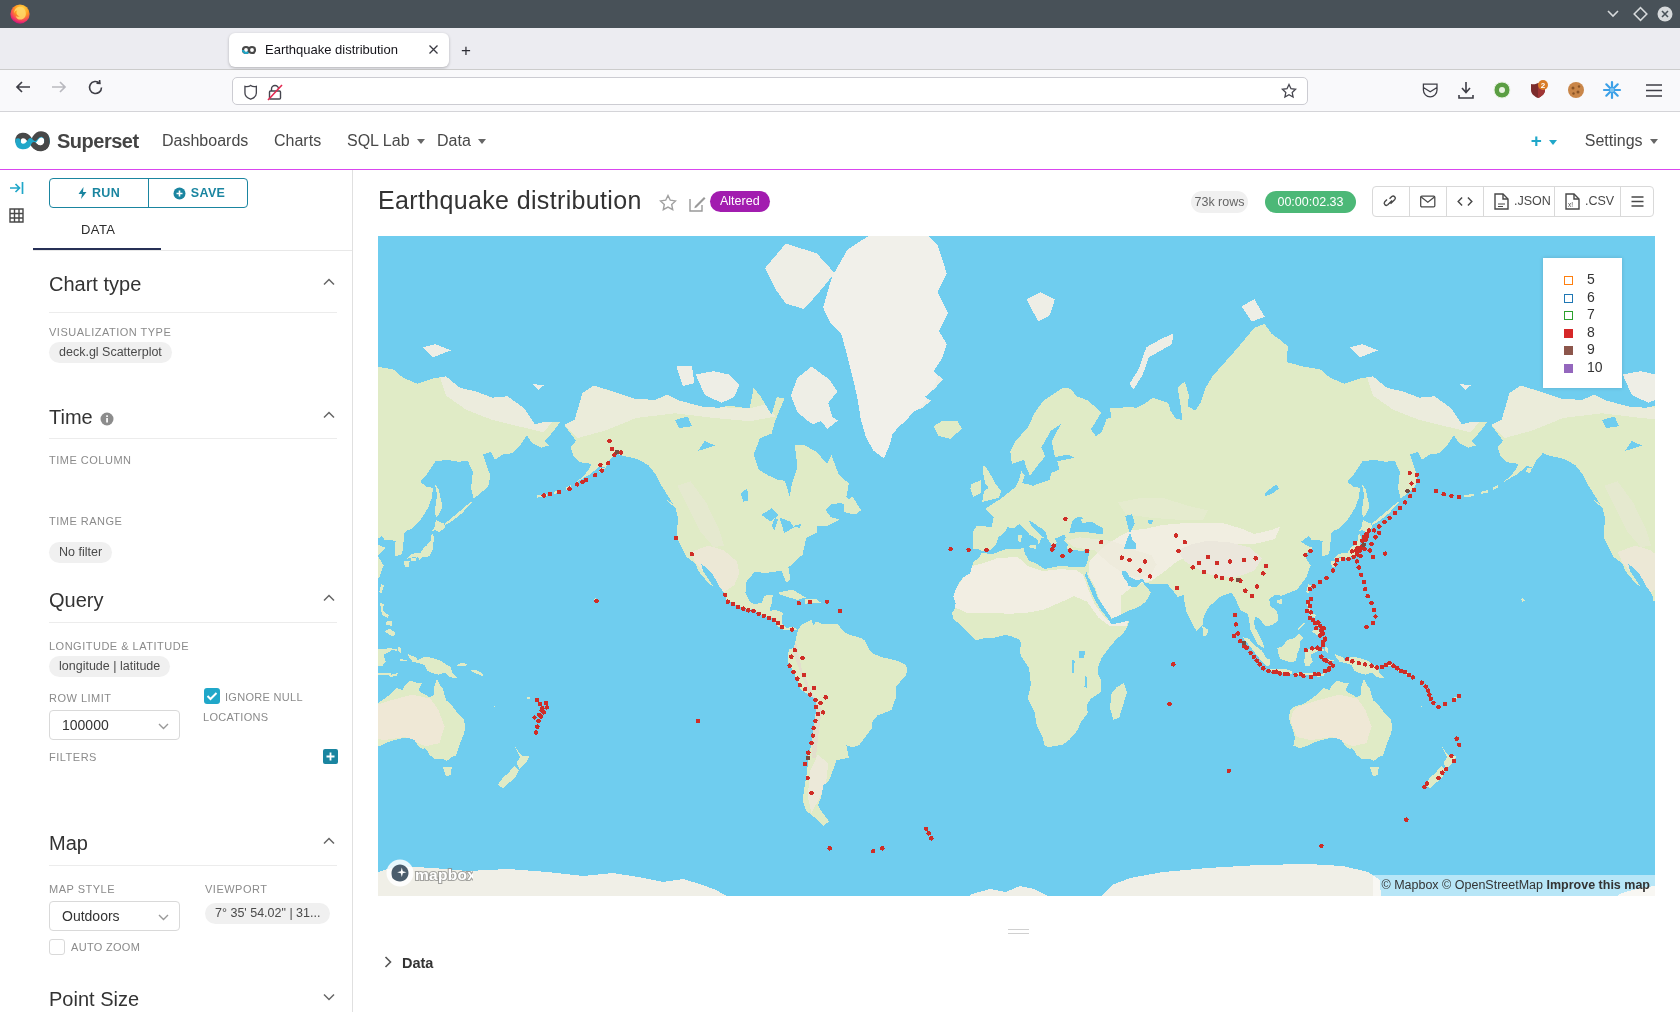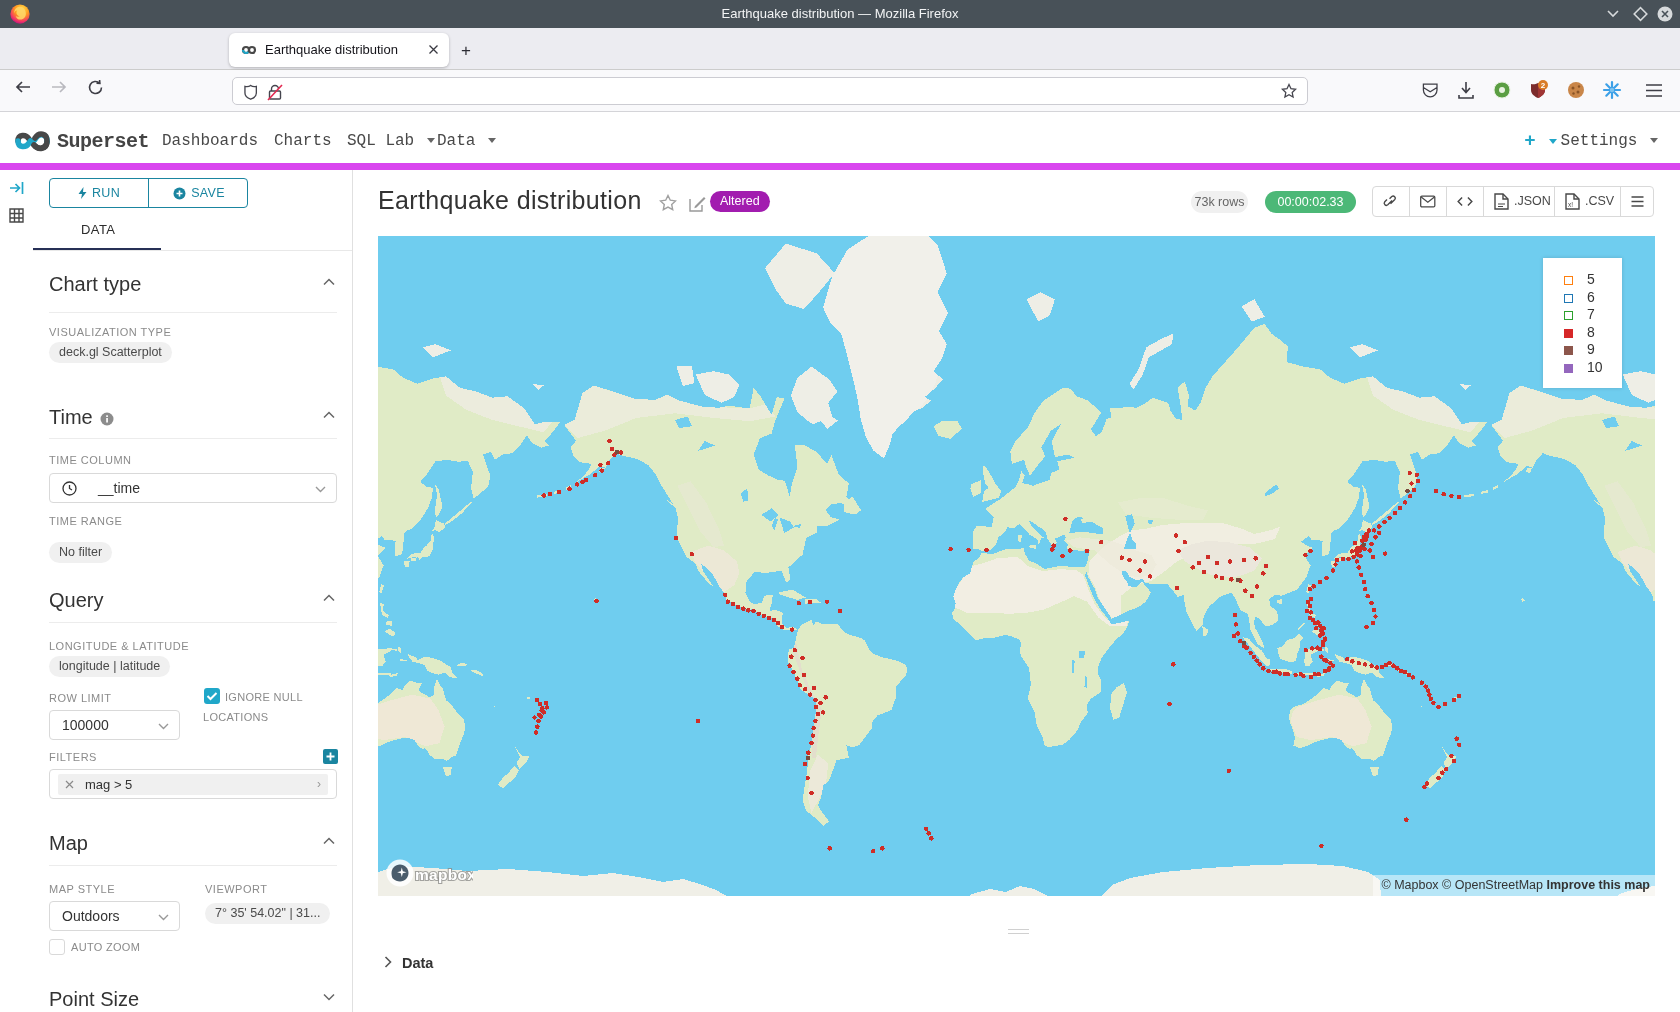--- a/index.html
+++ b/index.html
@@ -16,31 +16,31 @@
 .tab .tl { position:absolute; left:36px; top:9px; white-space:nowrap; }
 .tab .cx { position:absolute; right:10px; top:11px; }
 .newtab { position:absolute; left:461px; top:13px; color:#2b2b33; font-size:17px; font-weight:400; }
 .urlrow { position:absolute; left:0; top:70px; width:1680px; height:42px; background:#f9f9fb; border-bottom:1px solid #d4d4d8; }
 .navbtn { position:absolute; top:9px; color:#3e3e46; font-size:16px; }
 .urlbox { position:absolute; left:232px; top:7px; width:1076px; height:28px; background:#fff; border:1px solid #ccccd2; border-radius:5px; font-size:13.5px; color:#45454e; }
 .urlbox .shield { position:absolute; left:10px; top:6px; }
 .urlbox .utext { position:absolute; left:60px; top:6px; white-space:nowrap; letter-spacing:0.1px; }
 .urlbox .star { position:absolute; right:10px; top:5px; color:#45454e; }
 .toolicons { position:absolute; right:14px; top:9px; }
-.navbar { position:absolute; left:0; top:112px; width:1680px; height:58px; background:#fff; border-bottom:7px solid #d946ef;font-family:Liberation Mono, monospace; }
+.navbar { position:absolute; left:0; top:112px; width:1680px; height:58px; background:#fff; border-bottom:1px solid #d946ef; }
 .sslogo { position:absolute; left:11px; top:13px; }
 .sstext { position:absolute; left:57px; top:18px; font-size:20px; font-weight:700; color:#444; letter-spacing:-0.5px; }
 .navlink { position:absolute; top:20px; font-size:16px; color:#484848; }
 .navcaret { display:inline-block; width:0; height:0; border-left:4px solid transparent; border-right:4px solid transparent; border-top:5px solid #666; vertical-align:2px; margin-left:3px; }
 .plusbtn { position:absolute; right:123px; top:18px; color:#20a7c9; font-size:19px; font-weight:700; }
 .settings { position:absolute; right:22px; top:20px; font-size:16px; color:#484848; }
 .rail { position:absolute; left:0; top:170px; width:33px; height:842px; background:#fff; }
 .sidebar { position:absolute; left:33px; top:170px; width:320px; height:842px; background:#fff; border-right:1px solid #e0e0e0; overflow:hidden; }
 .runsave { position:absolute; left:16px; top:8px; width:199px; height:30px; border:1px solid #1a85a0; border-radius:4px; }
-.runsave .half { position:absolute; top:0; height:28px; line-height:28px; text-align:center; color:#1a85a0; font-size:12.5px; font-weight:400; letter-spacing:0.3px; }
+.runsave .half { position:absolute; top:0; height:28px; line-height:28px; text-align:center; color:#1a85a0; font-size:12.5px; font-weight:700; letter-spacing:0.3px; }
 .datatab { position:absolute; left:48px; top:52px; font-size:13px; color:#2c2c2c; letter-spacing:0.4px; }
 .datatab-line { position:absolute; left:0px; top:78px; width:128px; height:3px; background:#263056; }
 .tabborder { position:absolute; left:0; top:80px; width:320px; height:1px; background:#e8e8e8; }
 .section-h { position:absolute; left:16px; font-size:20px; color:#333; }
 .section-caret { position:absolute; }
 .divider { position:absolute; left:16px; width:288px; height:1px; background:#ececec; }
 .lbl { position:absolute; left:16px; font-size:11px; color:#8b8b8b; letter-spacing:0.5px; }
 .pill { position:absolute; background:#f0f0f0; border-radius:10.5px; height:21px; line-height:21px; font-size:12.5px; color:#4a4a4a; padding:0 10px; }
 .selbox { position:absolute; left:16px; width:288px; height:30px; border:1px solid #d9d9d9; border-radius:4px; background:#fff; font-size:14px; color:#333; }
 .selbox .chev { position:absolute; right:10px; top:12px; }
@@ -67,21 +67,20 @@
         <radialGradient id="fxg" cx="0.6" cy="0.25" r="0.8">
       <stop offset="0" stop-color="#ffe14d"></stop>
           <stop offset="0.45" stop-color="#ff9a1f"></stop>
           <stop offset="0.8" stop-color="#f33467"></stop>
           <stop offset="1" stop-color="#b51383"></stop>
     </radialGradient>
       </defs>
     <circle cx="12" cy="12" r="10.5" fill="url(#fxg)"></circle>
     <path d="M12 4 C8 4 5.5 7.5 5.6 11.5 C6 9.5 7.5 8.2 9 8.3 C8.2 9.2 7.9 10.6 8.4 12 C9 13.4 10.3 14.3 11.8 14.3 C10.3 15.2 8.5 15 7.3 14.1 C8 16.8 10.2 18.3 12.6 18.1 C16 17.8 18.4 15 18.4 11.6 C18.4 7.2 15.4 4 12 4 Z" fill="#ffd567" opacity="0.9"></path>
   </svg>
-  <div class="ttext">Earthquake distribution — Mozilla Firefox</div>
   <svg class="winbtns" width="110" height="16" viewBox="0 0 110 16" style="position:absolute;right:6px;top:6px">
     <path d="M44 5 l5 5 l5 -5" stroke="#d7dadc" stroke-width="1.6" fill="none"></path>
     <rect x="72" y="3.5" width="9" height="9" transform="rotate(45 76.5 8)" stroke="#d7dadc" stroke-width="1.5" fill="none"></rect>
     <circle cx="101" cy="8" r="7.5" fill="#d7dadc"></circle>
     <path d="M98 5 l6 6 M104 5 l-6 6" stroke="#485158" stroke-width="1.6"></path>
   </svg>
 </div>
 
 <div class="tabstrip">
   <div class="tab active">
@@ -209,30 +208,20 @@
   <div class="section-h" style="top:236px">Time <svg width="14" height="14" viewBox="0 0 14 14" style="vertical-align:-2px;margin-left:2px">
         <circle cx="7" cy="7" r="6.5" fill="#8c8c8c"></circle>
         <rect x="6.2" y="6" width="1.7" height="4.5" fill="#fff"></rect>
         <rect x="6.2" y="3.3" width="1.7" height="1.7" fill="#fff"></rect>
       </svg></div>
   <svg class="section-caret" style="right:17px;top:241px" width="12" height="8" viewBox="0 0 12 8">
       <path d="M1 6.5 L6 1.5 L11 6.5" stroke="#666" stroke-width="1.5" fill="none"></path>
     </svg>
   <div class="divider" style="top:268px"></div>
   <div class="lbl" style="top:284px">TIME COLUMN</div>
-  <div class="selbox" style="top:303px">
-    <svg style="position:absolute;left:12px;top:7px" width="15" height="15" viewBox="0 0 15 15">
-        <circle cx="7.5" cy="7.5" r="6.5" stroke="#333" stroke-width="1.3" fill="none"></circle>
-        <path d="M7.5 4 v3.5 l2.5 1.5" stroke="#333" stroke-width="1.3" fill="none"></path>
-      </svg>
-    <span style="position:absolute;left:48px;top:6px">__time</span>
-    <svg class="chev" width="11" height="7" viewBox="0 0 11 7">
-        <path d="M1 1 L5.5 5.5 L10 1" stroke="#999" stroke-width="1.4" fill="none"></path>
-      </svg>
-  </div>
   <div class="lbl" style="top:345px">TIME RANGE</div>
   <div class="pill" style="left:16px;top:372px">No filter</div>
 
   <div class="section-h" style="top:419px">Query</div>
   <svg class="section-caret" style="right:17px;top:424px" width="12" height="8" viewBox="0 0 12 8">
       <path d="M1 6.5 L6 1.5 L11 6.5" stroke="#666" stroke-width="1.5" fill="none"></path>
     </svg>
   <div class="divider" style="top:452px"></div>
   <div class="lbl" style="top:470px">LONGITUDE &amp; LATITUDE</div>
   <div class="pill" style="left:16px;top:486px">longitude | latitude</div>
@@ -248,29 +237,20 @@
     <span style="position:absolute;left:12px;top:6px">100000</span>
     <svg class="chev" width="11" height="7" viewBox="0 0 11 7">
         <path d="M1 1 L5.5 5.5 L10 1" stroke="#999" stroke-width="1.4" fill="none"></path>
       </svg>
   </div>
   <div class="lbl" style="top:581px">FILTERS</div>
   <div style="position:absolute;left:290px;top:579px;width:15px;height:15px;background:#1a85a0;border-radius:2px">
     <svg width="15" height="15" viewBox="0 0 15 15">
         <path d="M7.5 3.5 v8 M3.5 7.5 h8" stroke="#fff" stroke-width="1.8"></path>
       </svg>
-  </div>
-  <div class="selbox" style="top:599px;height:30px">
-    <div style="position:absolute;left:8px;top:4px;width:270px;height:21px;background:#f0f0f0;border-radius:2px">
-      <svg style="position:absolute;left:7px;top:6px" width="9" height="9" viewBox="0 0 9 9">
-          <path d="M1 1 l7 7 M8 1 l-7 7" stroke="#8a8a8a" stroke-width="1.2"></path>
-        </svg>
-      <span style="position:absolute;left:27px;top:2.5px;font-size:13px;color:#333">mag &gt; 5</span>
-      <span style="position:absolute;right:7px;top:2.5px;color:#999;font-size:12px">›</span>
-    </div>
   </div>
 
   <div class="section-h" style="top:662px">Map</div>
   <svg class="section-caret" style="right:17px;top:667px" width="12" height="8" viewBox="0 0 12 8">
       <path d="M1 6.5 L6 1.5 L11 6.5" stroke="#666" stroke-width="1.5" fill="none"></path>
     </svg>
   <div class="divider" style="top:695px"></div>
   <div class="lbl" style="top:713px">MAP STYLE</div>
   <div class="lbl" style="left:172px;top:713px">VIEWPORT</div>
   <div class="selbox" style="top:731px;width:131px">

